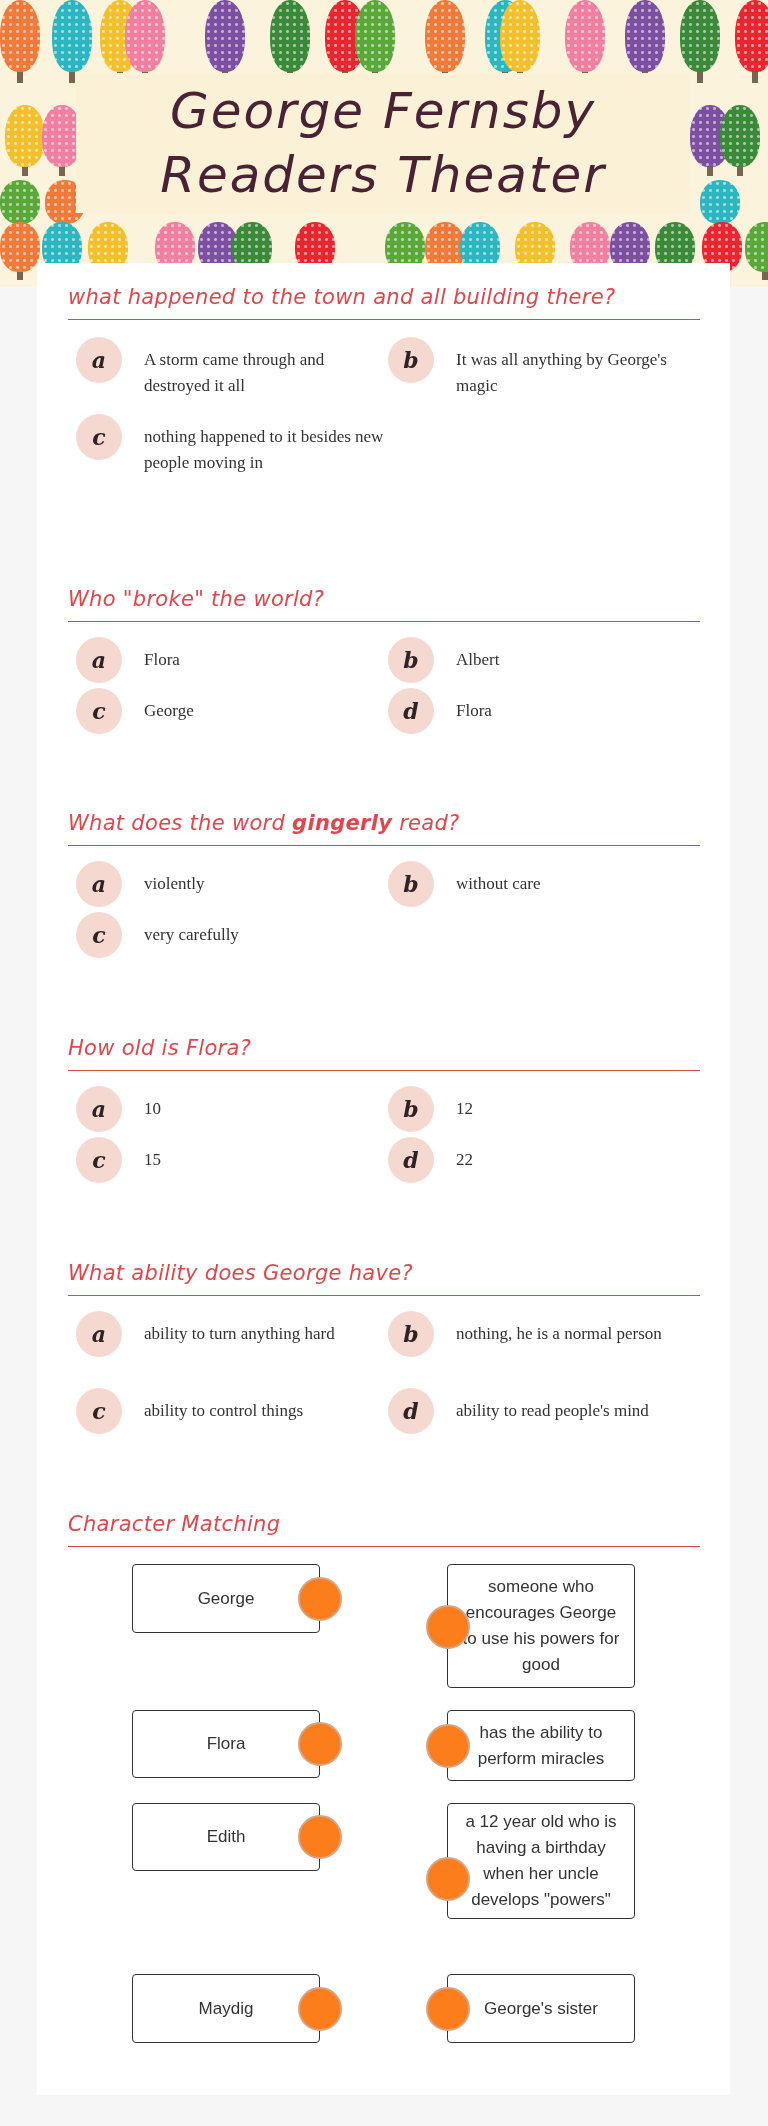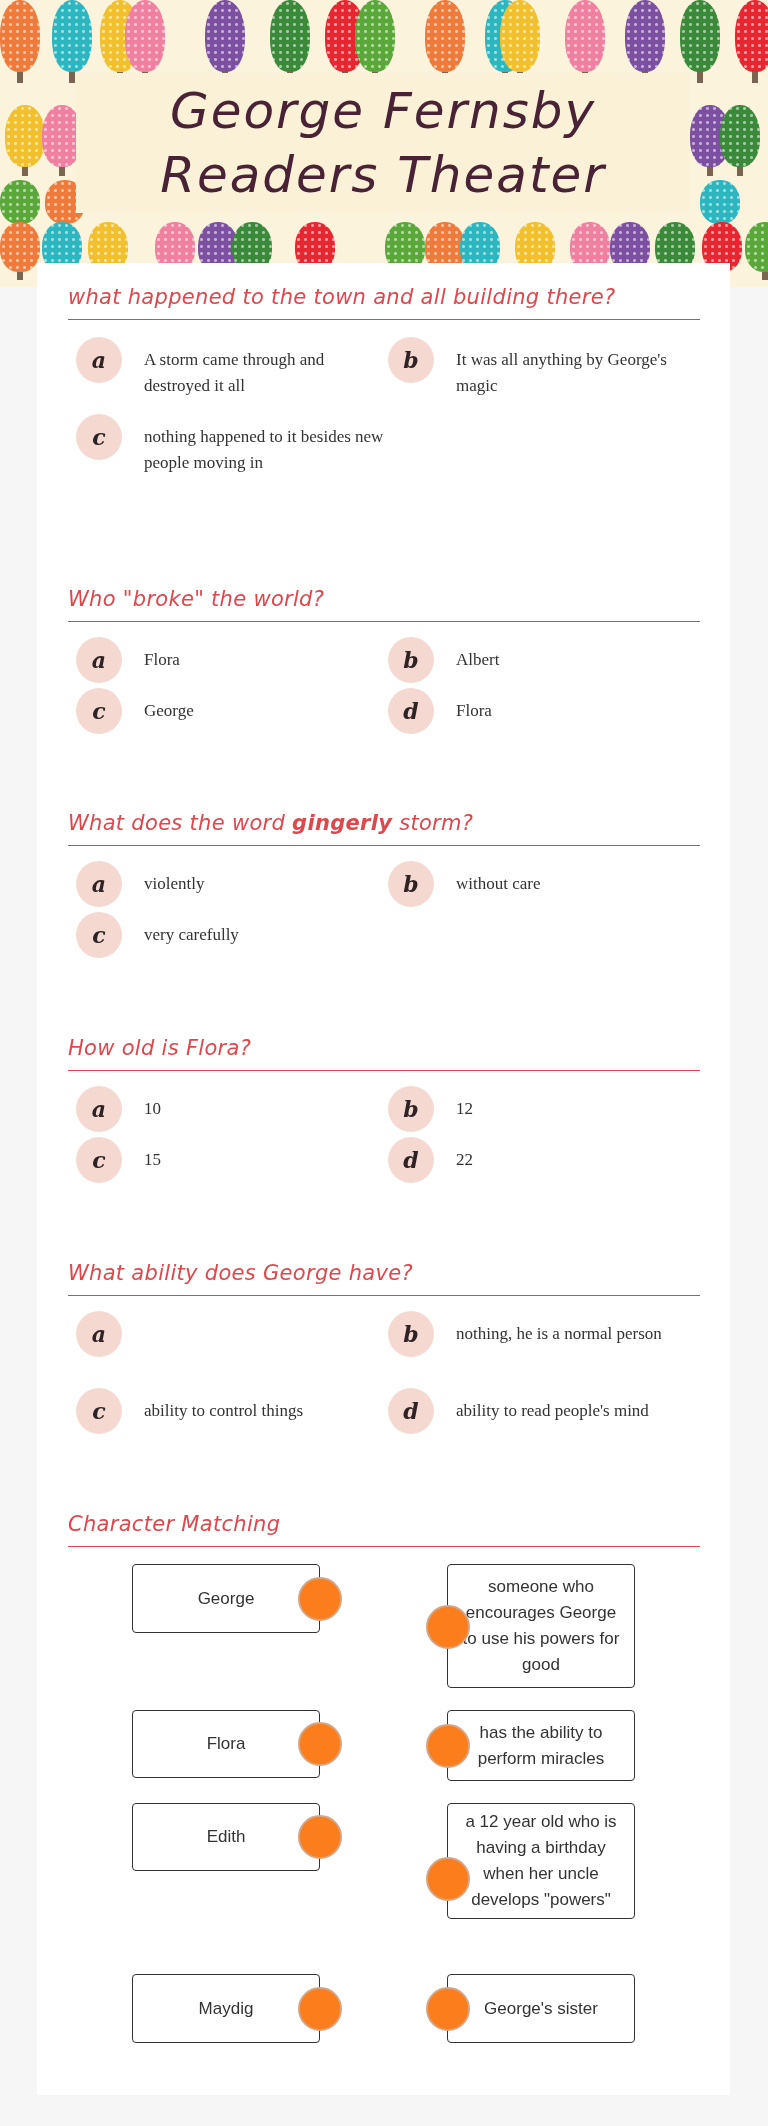--- a/index.html
+++ b/index.html
@@ -270,21 +270,21 @@
         <div class="opt-text">George</div>
       </div>
       <div class="option" style="left:320px;top:66px;">
         <div class="badge">d</div>
         <div class="opt-text">Flora</div>
       </div>
     </div>
   </div>
 
   <div class="question" style="top:542px;">
-    <div class="q-title"><span>What does the word </span><span class="em">gingerly</span><span> storm?</span></div>
+    <div class="q-title"><span>What does the word </span><span class="em">gingerly</span><span> read?</span></div>
     <div class="q-rule"></div>
     <div class="options" style="height:110px;">
       <div class="option" style="left:8px;top:15px;">
         <div class="badge">a</div>
         <div class="opt-text">violently</div>
       </div>
       <div class="option" style="left:320px;top:15px;">
         <div class="badge">b</div>
         <div class="opt-text">without care</div>
       </div>
@@ -317,20 +317,21 @@
       </div>
     </div>
   </div>
 
   <div class="question" style="top:992px;">
     <div class="q-title">What ability does George have?</div>
     <div class="q-rule"></div>
     <div class="options" style="height:150px;">
       <div class="option" style="left:8px;top:15px;">
         <div class="badge">a</div>
+        <div class="opt-text" style="width:250px;">ability to turn anything hard</div>
       </div>
       <div class="option" style="left:320px;top:15px;">
         <div class="badge">b</div>
         <div class="opt-text">nothing, he is a normal person</div>
       </div>
       <div class="option" style="left:8px;top:92px;">
         <div class="badge">c</div>
         <div class="opt-text">ability to control things</div>
       </div>
       <div class="option" style="left:320px;top:92px;">

